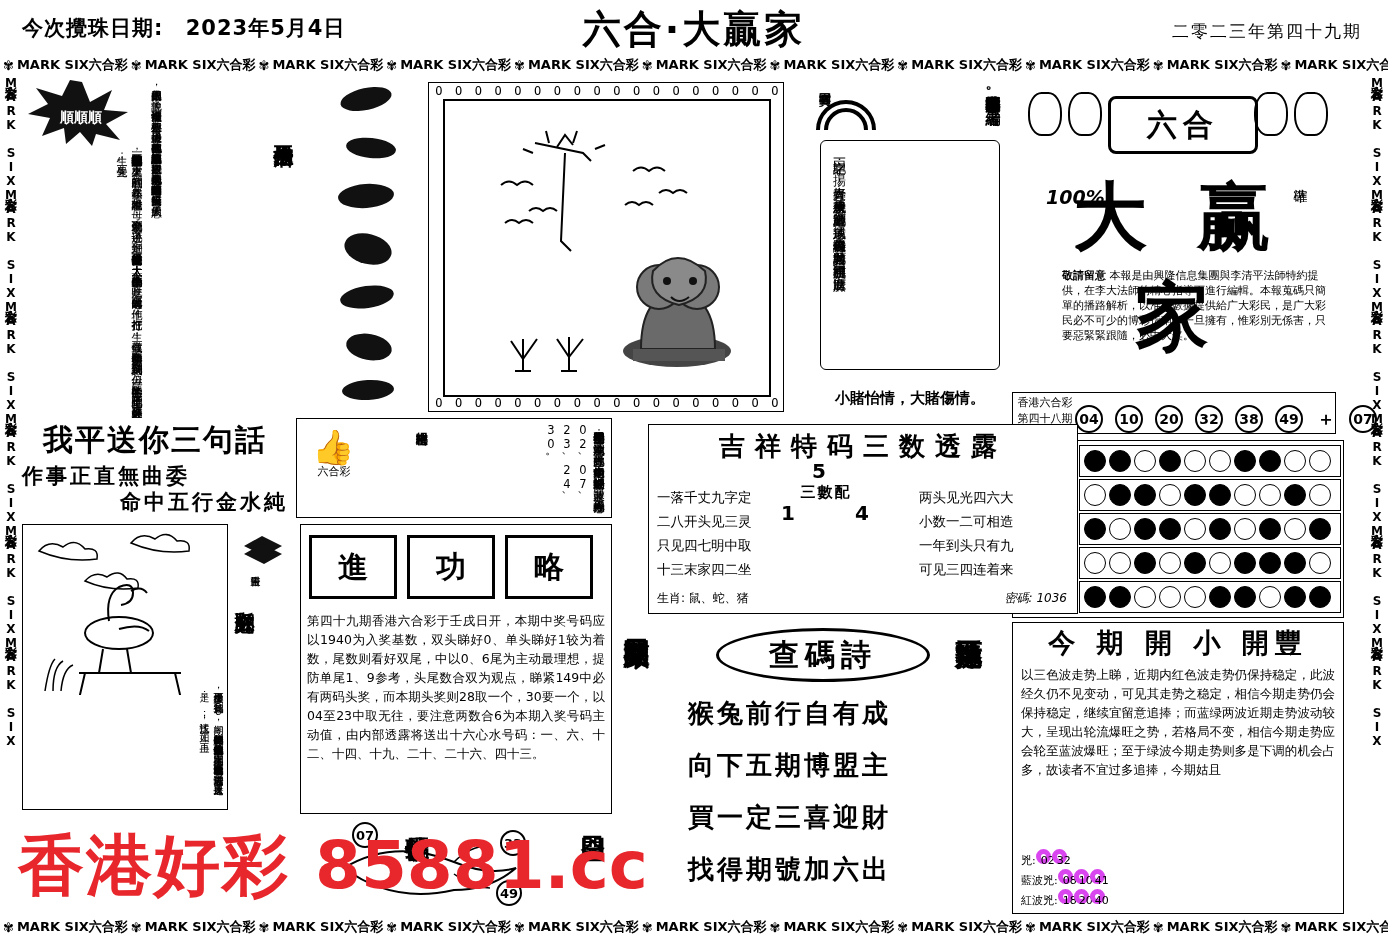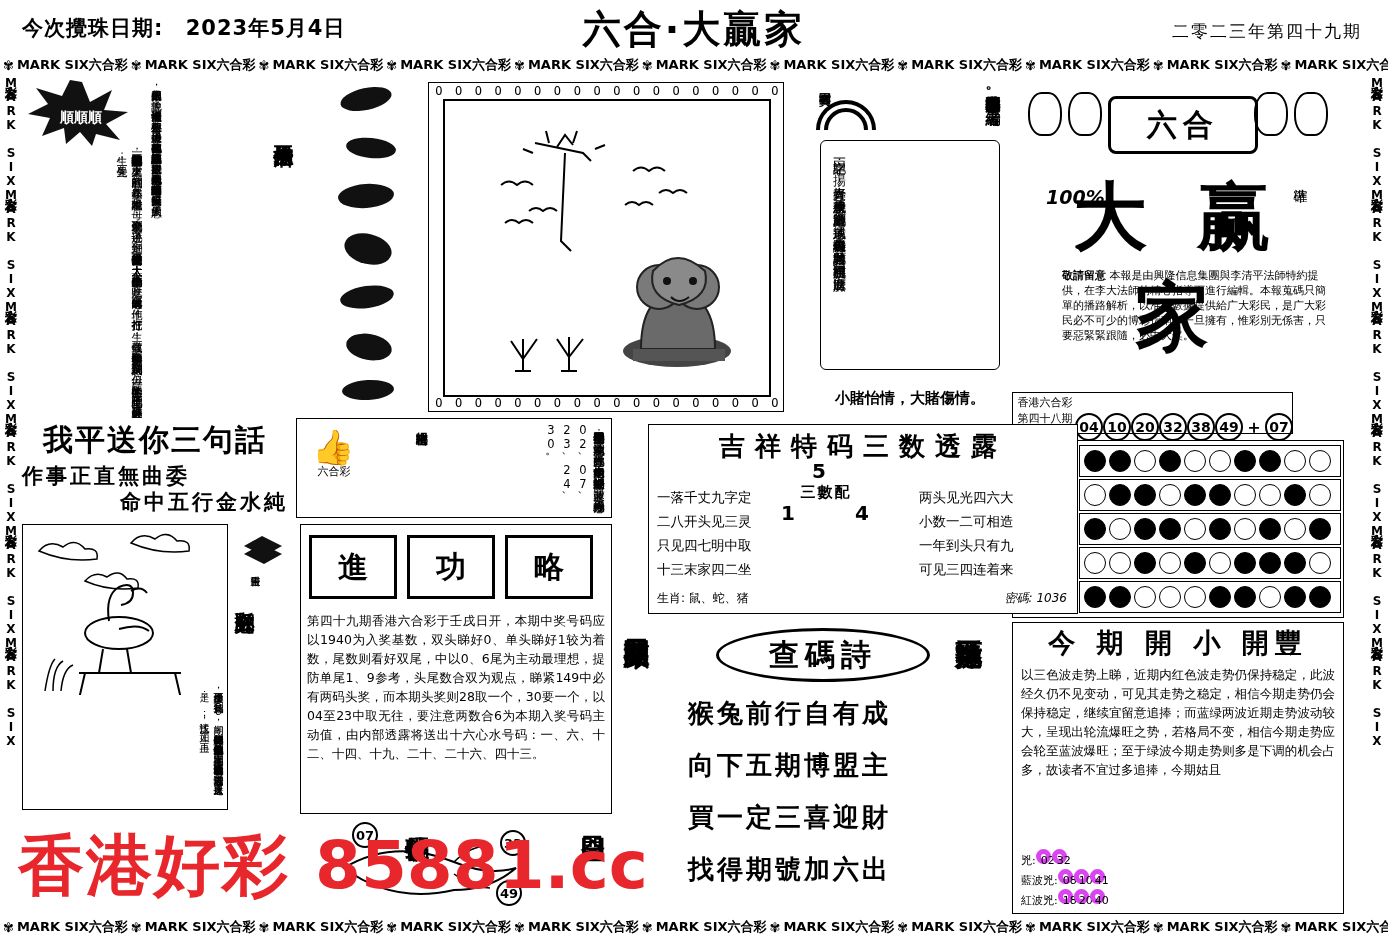--- a/index.html
+++ b/index.html
@@ -78,23 +78,23 @@
   #logo-panel { left:1012px; top:82px; width:332px; height:300px; }
   .lantern { position:absolute; width:34px; height:44px; border:2px solid #000; border-radius:40%/46%; }
   .logo-badge { position:absolute; left:96px; top:14px; width:150px; height:58px; border:3px solid #000; border-radius:8px;
                 display:flex; align-items:center; justify-content:center; font-size:30px; font-weight:bold; letter-spacing:6px; }
   .logo-big { position:absolute; left:0; right:0; top:86px; text-align:center; font-size:74px; font-weight:bold; letter-spacing:12px; }
   .logo-100 { position:absolute; left:34px; top:104px; font-size:19px; font-weight:bold; font-style:italic; }
   .logo-zhun { position:absolute; right:34px; top:96px; font-size:14px; writing-mode:vertical-rl; text-orientation:upright; }
   .logo-note { position:absolute; left:10px; right:10px; top:186px; font-size:11px; line-height:15px;margin-left:40px; }
 
   
-  #result-row { left:1012px; top:392px; width:281px; height:42px; }
+  #result-row { left:1012px; top:392px; width:324px; height:42px; }
   .res-label { position:absolute; left:4px; top:2px; width:56px; font-size:11px; line-height:16px; text-align:center; }
-  .balls { position:absolute; left:62px; top:20px; display:flex; align-items:center; gap:0; }
+  .balls { position:absolute; left:62px; top:12px; display:flex; align-items:center; gap:12px; }
   .ball { width:28px; height:28px; border:2px solid #000; border-radius:50%;
           display:flex; align-items:center; justify-content:center; font-size:14px; font-weight:bold; }
   .plus { font-size:18px; font-weight:bold; margin:0 2px; }
 
   
   #wave-table { left:1012px; top:440px; width:332px; height:178px; }
   .wt-left { position:absolute; left:2px; top:2px; width:62px; height:174px; }
   .wt-flowers { position:absolute; left:6px; top:2px; width:52px; height:34px; }
   .wt-title { position:absolute; left:4px; top:38px; writing-mode:vertical-rl; text-orientation:upright;
               font-size:15px; font-weight:bold; line-height:21px; height:134px; }

